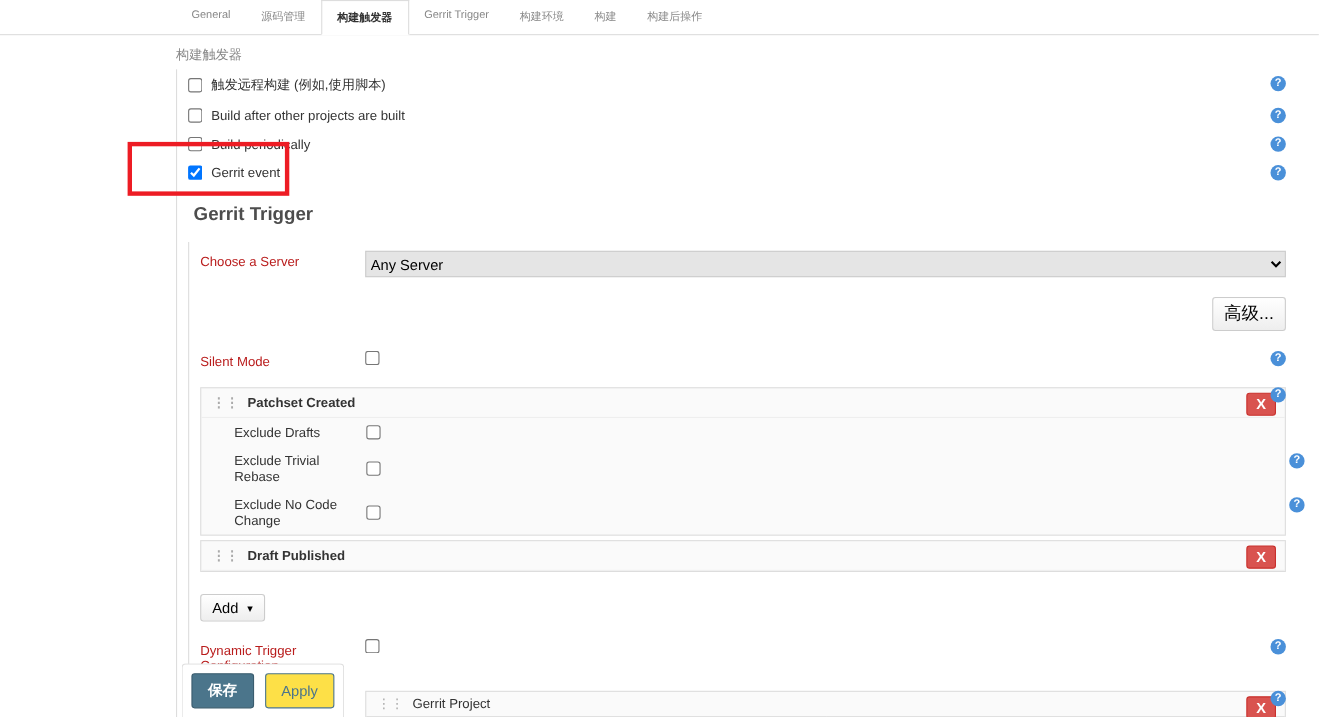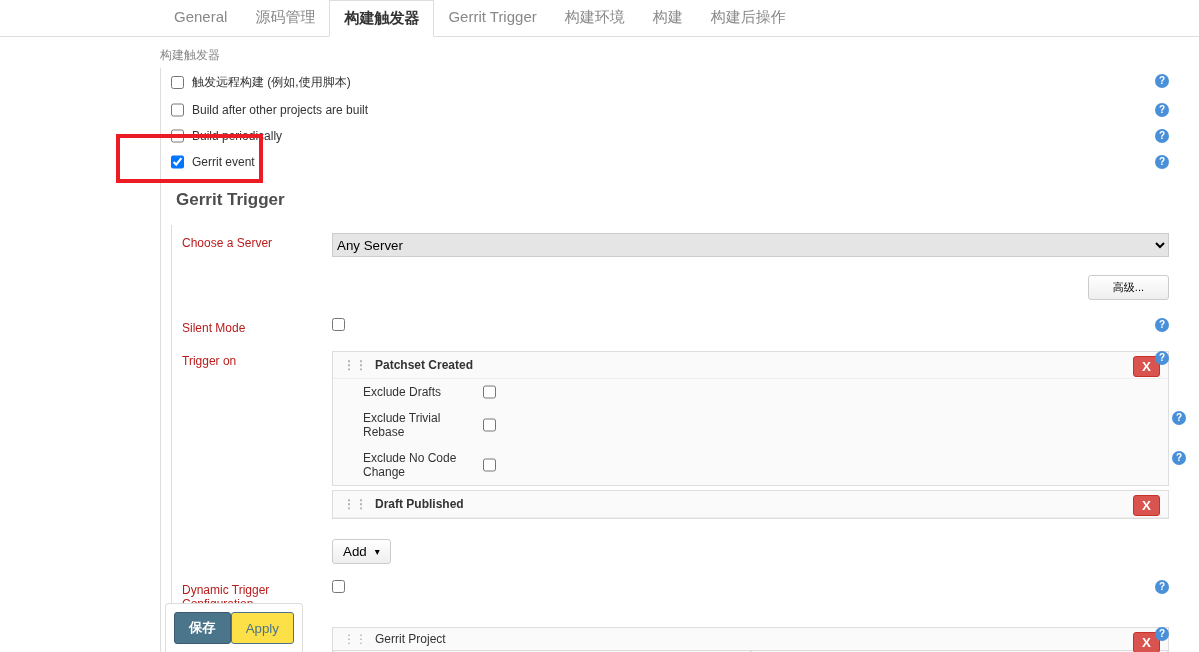--- a/index.html
+++ b/index.html
@@ -11,21 +11,21 @@
     }
     .tabs {
       display: flex;
       border-bottom: 1px solid #ddd;
       padding-left: 160px;
     }
     .tab {
       padding: 8px 14px;
       color: #888;
       cursor: pointer;
-      font-size: 15px;
+      font-size: 10px;
     }
     .tab.active {
       color: #333;
       font-weight: bold;
       border: 1px solid #ddd;
       border-bottom: 1px solid #fff;
       margin-bottom: -1px;
       background: #fff;
     }
     .content {
@@ -87,24 +87,24 @@
       border: 1px solid #ccc;
       background: #e5e5e5;
     }
     .advanced-btn-row {
       text-align: right;
       padding: 10px 0;
     }
     .btn {
       border: 1px solid #ccc;
       background: linear-gradient(#fff, #eee);
-      padding: 4px 24px;
-      cursor: pointer;
-      border-radius: 3px;
-      font-size: 11px;
+      padding: 4px 10px;
+      cursor: pointer;
+      border-radius: 3px;
+      font-size: 16px;
     }
     .delete-btn {
       background: #d9534f;
       color: #fff;
       border: 1px solid #c9302c;
       padding: 2px 8px;
       font-weight: bold;
       border-radius: 3px;
       cursor: pointer;
     }
@@ -167,20 +167,21 @@
       text-align: center;
       font-weight: bold;
       padding: 5px 0;
       border-bottom: 1px solid #ddd;
     }
     .footer-buttons {
       position: fixed;
       bottom: 0;
       left: 165px;
       display: flex;
+      gap: 10px;
       padding: 8px;
       border: 1px solid #ddd;
       border-bottom: none;
       background: #fff;
       border-radius: 4px 4px 0 0;
     }
     .save-btn {
       background: #4b758b;
       color: #fff;
       border: 1px solid #3a5c6e;
@@ -265,21 +266,20 @@
 
       <div class="form-row">
         <div class="form-label">Silent Mode</div>
         <div class="form-control">
           <input type="checkbox" style="">
         </div>
         <span class="help-icon">?</span>
       </div>
 
       <div class="form-row">
-        <div class="form-label">Trigger on</div>
         <div class="form-control">
           <div class="sub-section">
             <div class="delete-pos">
               <button class="delete-btn">X</button>
             </div>
             <div class="sub-header">
               <span style="color:#aaa;">⋮⋮</span>
               <span>Patchset Created</span>
             </div>
             <div class="sub-body">

